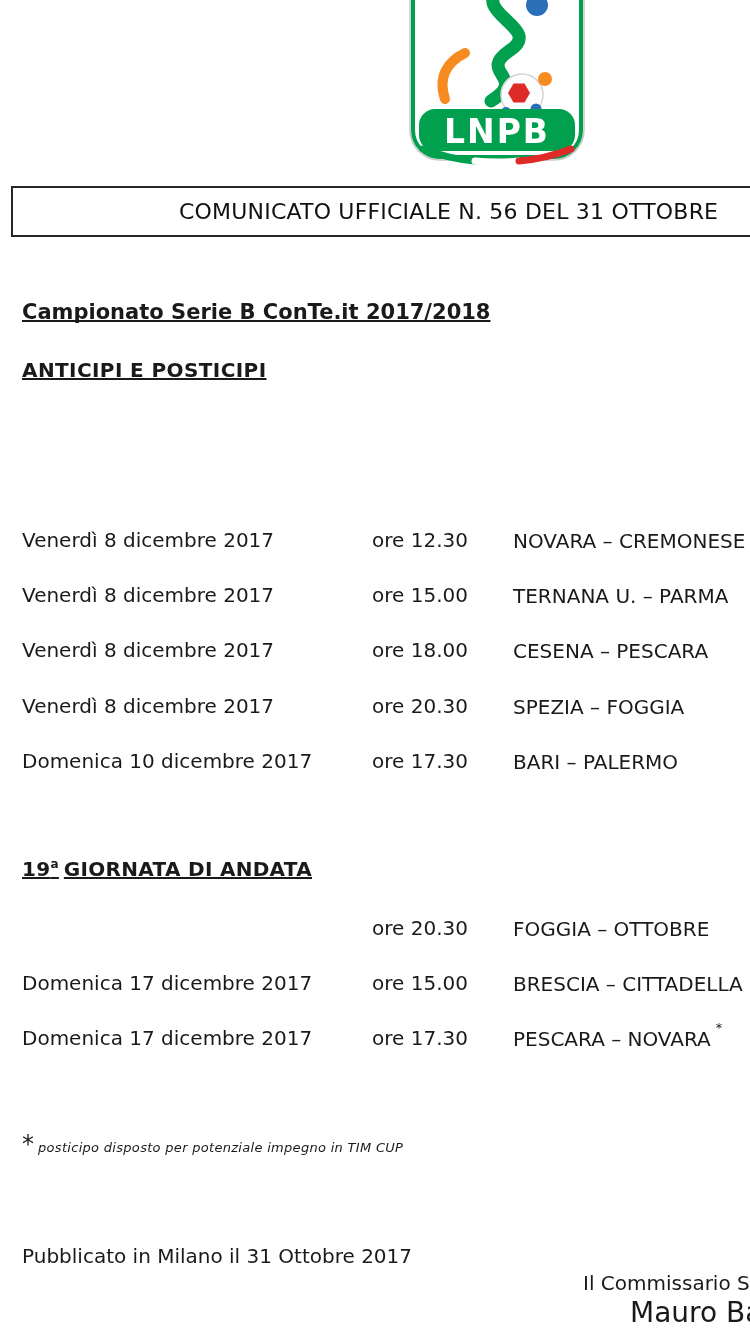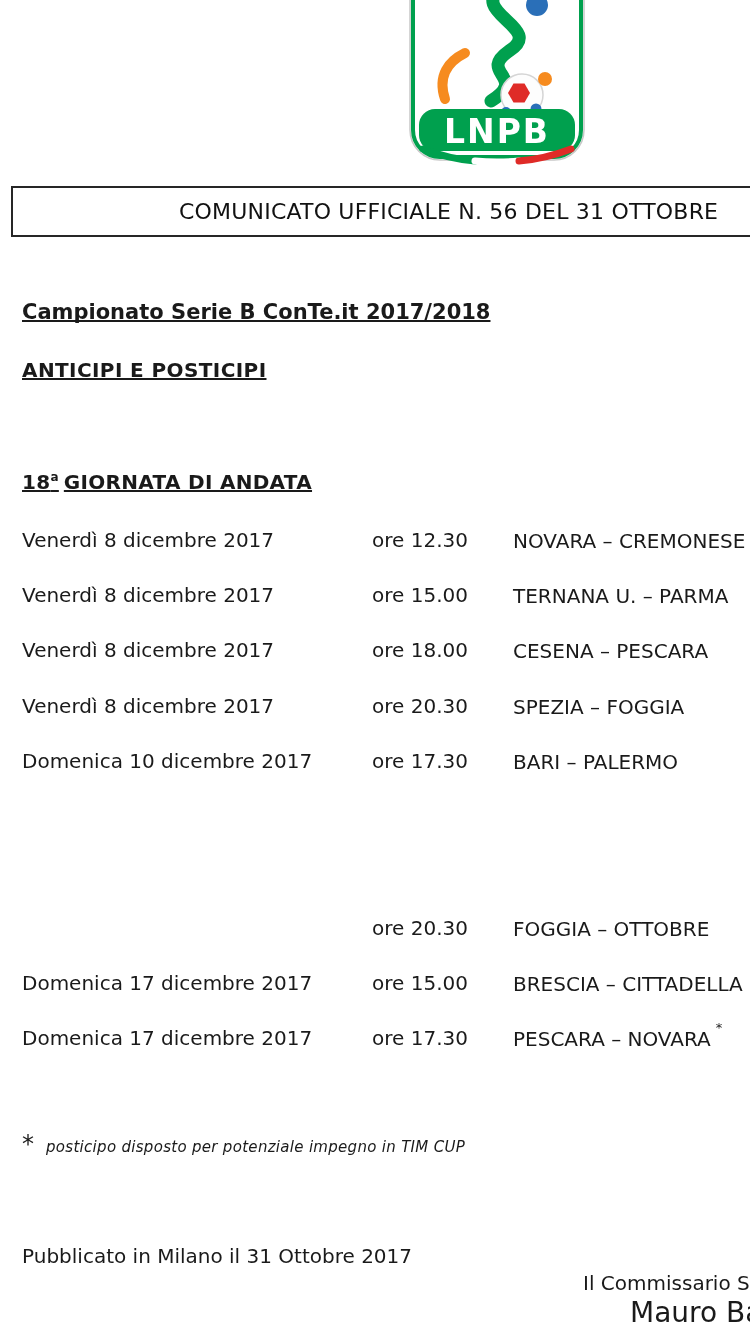--- a/index.html
+++ b/index.html
@@ -31,21 +31,21 @@
   .g1{left:22px;top:470px;}
   .g2{left:22px;top:857px;}
 
   .row{position:absolute;left:22px;width:950px;height:26px;font-size:20px;}
   .row .c-time{position:absolute;left:350px;top:0;}
   .row .c-match{position:absolute;left:491px;top:0;}
   .row .note-sup{font-size:13px;position:relative;top:-6px;margin-left:5px;}
 
   .footnote{left:22px;top:1130px;display:flex;align-items:baseline;}
   .footnote .ast{font-size:24px;}
-  .footnote .ftext{font-size:15px;font-style:italic;margin-left:12px;letter-spacing:.3px;}
+  .footnote .ftext{font-size:13px;font-style:italic;margin-left:4px;letter-spacing:.3px;}
 
   .published{left:22px;top:1244px;font-size:20px;text-align:right;}
   .sig-role{left:583px;top:1271px;font-size:20px;}
   .sig-name{left:630px;top:1296px;font-size:28px;}
 </style>
 </head>
 <body>
 
 <div class="page">
 
@@ -67,21 +67,20 @@
     <path d="M 110,218 Q 136,216 162,206" fill="none" stroke="#DF2B27" stroke-width="7" stroke-linecap="round"></path>
   </svg>
 
   <div class="header-box">
     <span>COMUNICATO UFFICIALE N. 56 DEL 31 OTTOBRE</span>
   </div>
 
   <div class="abs h-comp u">Campionato Serie B ConTe.it 2017/2018</div>
   <div class="abs h-sub u">ANTICIPI E POSTICIPI</div>
 
-  <div class="abs g-head g1"><span class="u"><span>18</span><sup>a</sup><span class="g-label">GIORNATA DI ANDATA</span></span></div>
 
   <div class="row" style="top:528px">
     <span class="c-date">Venerdì 8 dicembre 2017</span>
     <span class="c-time">ore 12.30</span>
     <span class="c-match"><span>NOVARA – CREMONESE</span><sup class="note-sup"></sup></span>
   </div>
   <div class="row" style="top:583px">
     <span class="c-date">Venerdì 8 dicembre 2017</span>
     <span class="c-time">ore 15.00</span>
     <span class="c-match"><span>TERNANA U. – PARMA</span><sup class="note-sup"></sup></span>
@@ -95,20 +94,21 @@
     <span class="c-date">Venerdì 8 dicembre 2017</span>
     <span class="c-time">ore 20.30</span>
     <span class="c-match"><span>SPEZIA – FOGGIA</span><sup class="note-sup"></sup></span>
   </div>
   <div class="row" style="top:749px">
     <span class="c-date">Domenica 10 dicembre 2017</span>
     <span class="c-time">ore 17.30</span>
     <span class="c-match"><span>BARI – PALERMO</span><sup class="note-sup"></sup></span>
   </div>
 
+  <div class="abs g-head g2"><span class="u"><span>19</span><sup>a</sup><span class="g-label">GIORNATA DI ANDATA</span></span></div>
 
   <div class="row" style="top:916px">
     <span class="c-time">ore 20.30</span>
     <span class="c-match"><span>FOGGIA – OTTOBRE</span><sup class="note-sup"></sup></span>
   </div>
   <div class="row" style="top:971px">
     <span class="c-date">Domenica 17 dicembre 2017</span>
     <span class="c-time">ore 15.00</span>
     <span class="c-match"><span>BRESCIA – CITTADELLA</span><sup class="note-sup"></sup></span>
   </div>

